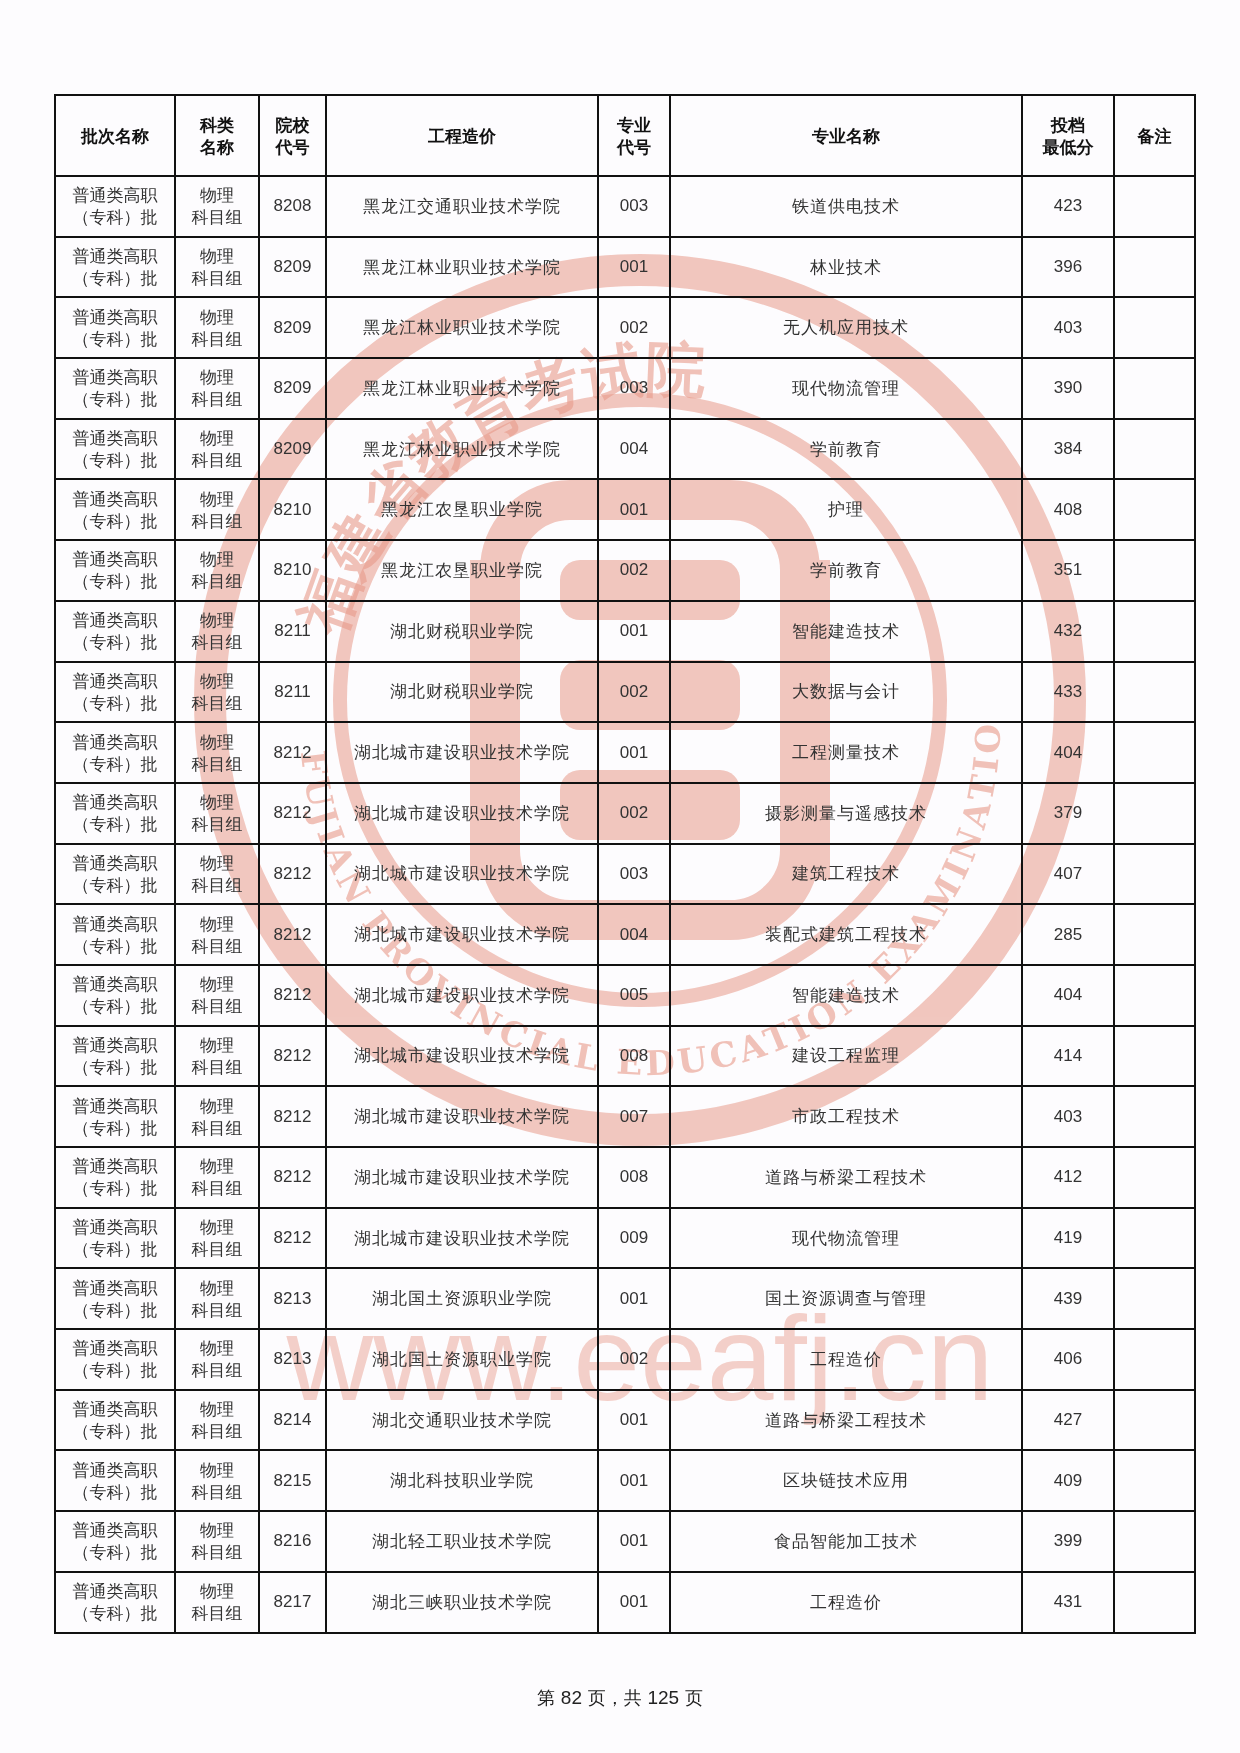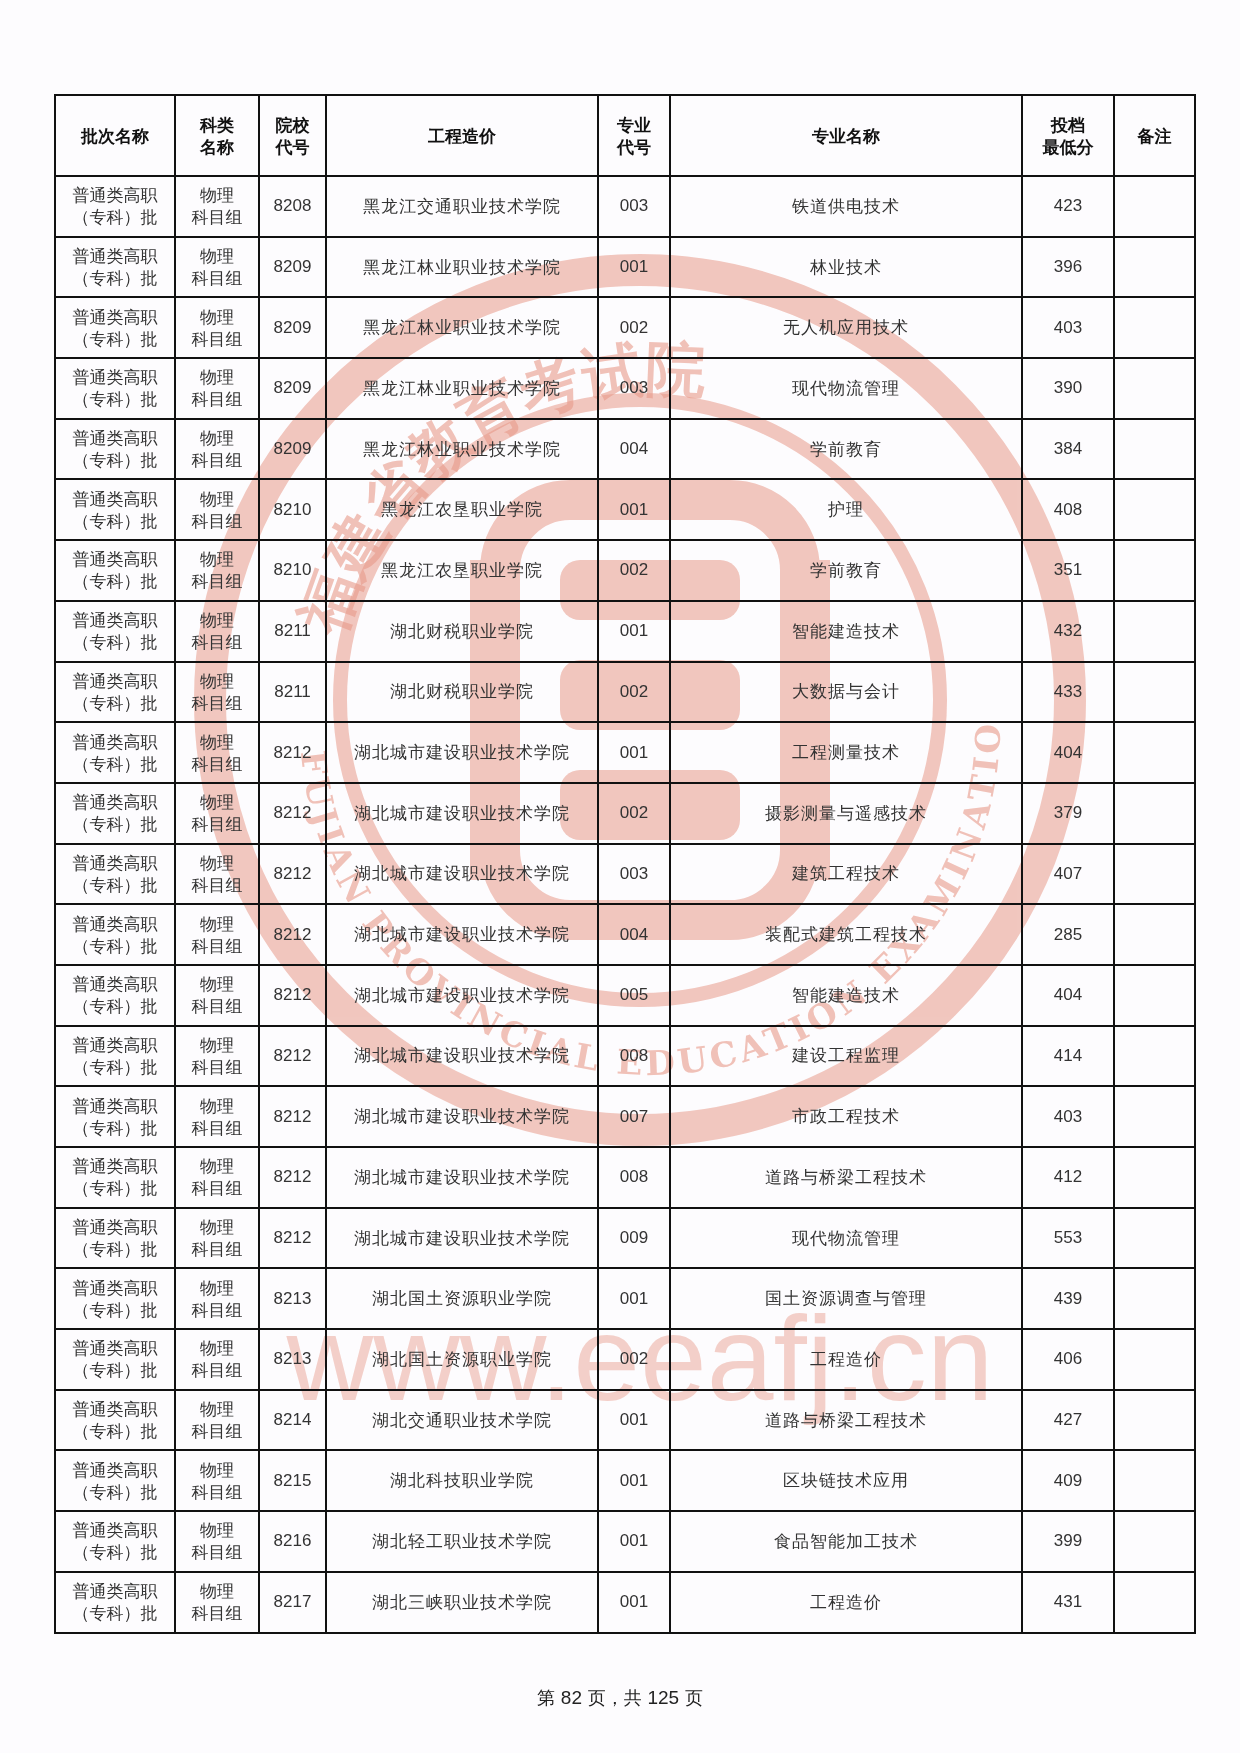--- a/index.html
+++ b/index.html
@@ -260,21 +260,21 @@
           <td class="score">412</td>
           <td class="remarks"></td>
         </tr>
         <tr>
           <td class="batch"><span>普通类高职</span><br><span>（专科）批</span></td>
           <td class="subject"><span>物理</span><br><span>科目组</span></td>
           <td class="code">8212</td>
           <td class="school">湖北城市建设职业技术学院</td>
           <td class="mcode">009</td>
           <td class="major">现代物流管理</td>
-          <td class="score">553</td>
+          <td class="score">419</td>
           <td class="remarks"></td>
         </tr>
         <tr>
           <td class="batch"><span>普通类高职</span><br><span>（专科）批</span></td>
           <td class="subject"><span>物理</span><br><span>科目组</span></td>
           <td class="code">8213</td>
           <td class="school">湖北国土资源职业学院</td>
           <td class="mcode">001</td>
           <td class="major">国土资源调查与管理</td>
           <td class="score">439</td>

